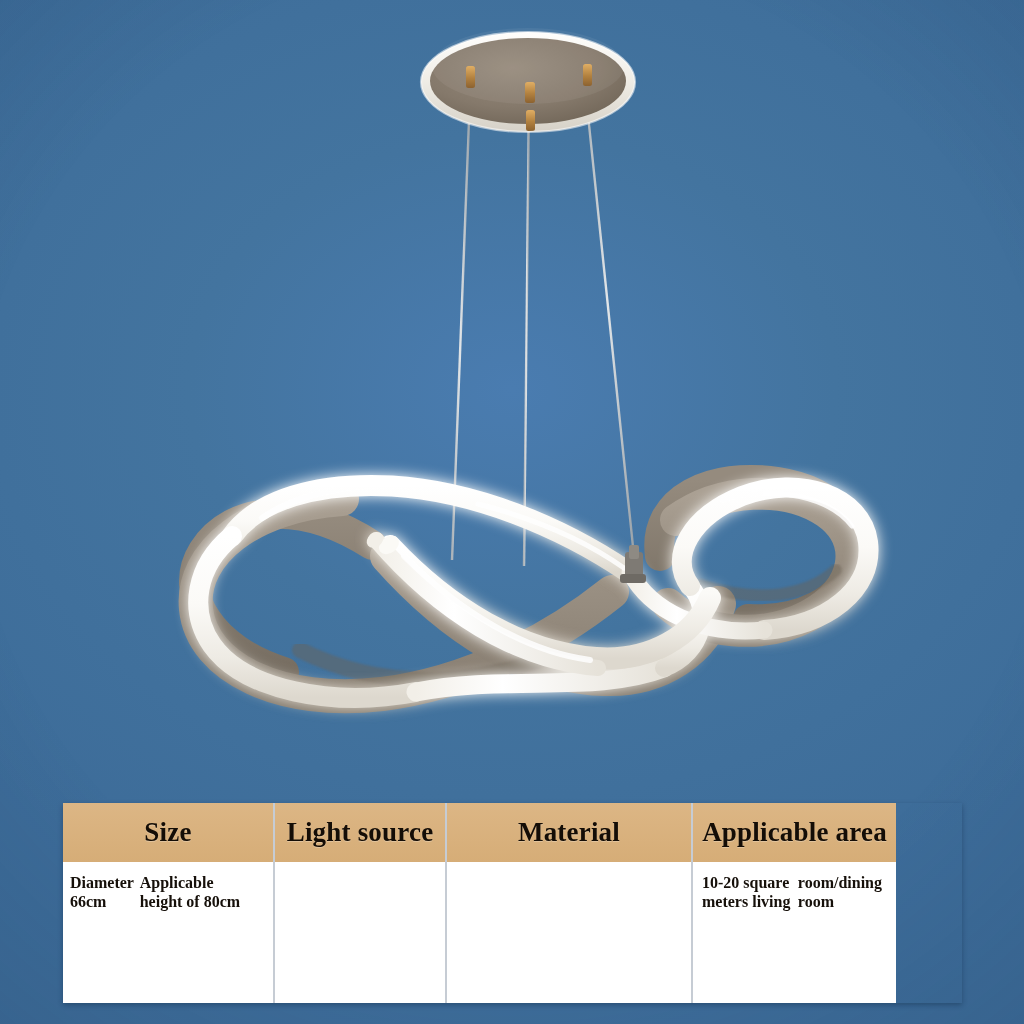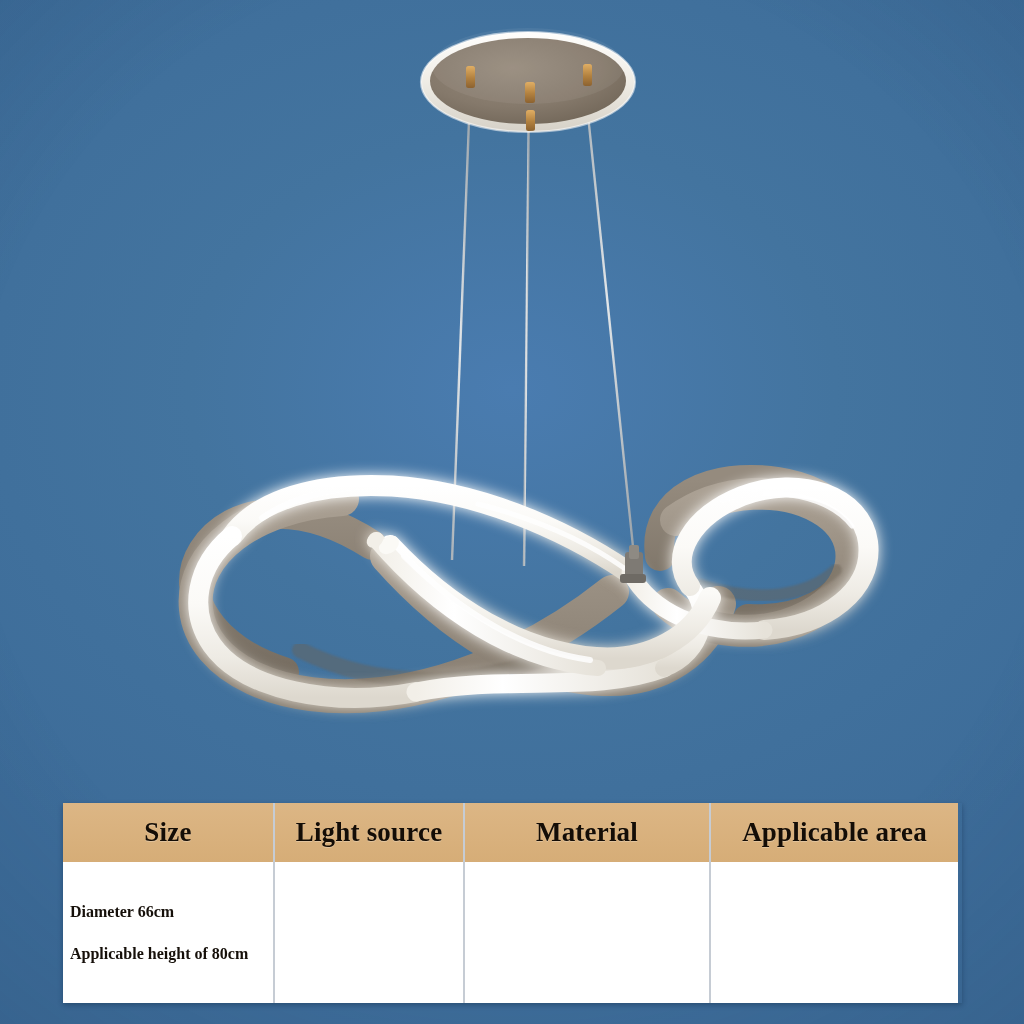--- a/index.html
+++ b/index.html
@@ -64,23 +64,23 @@
   .spec-col {
     flex: 0 0 auto;
     display: flex;
     flex-direction: column;
     background: #ffffff;
     border-right: 2px solid #c6ccd4;
     box-sizing: border-box;
   }
   .spec-col:last-child { border-right: none; }
   .spec-col.c0 { width: 212px; }
-  .spec-col.c1 { width: 190px; }
+  .spec-col.c1 { width: 172px; }
   .spec-col.c2 { width: 246px; }
-  .spec-col.c3 { width: 247px; }
+  .spec-col.c3 { width: 203px; }
 
   .spec-head {
     height: 59px;
     background: #d8b17e;
     background: linear-gradient(180deg, #dcb685 0%, #d6ad77 100%);
     display: flex;
     align-items: center;
     justify-content: center;
     box-sizing: border-box;
   }
@@ -88,21 +88,21 @@
     font-family: "Liberation Serif", serif;
     font-weight: bold;
     font-size: 27px;
     color: #140d06;
     letter-spacing: 0.2px;
     text-shadow: 0 1px 0 rgba(255,255,255,0.25);
   }
   .spec-body {
     flex: 1;
     display: flex;
-    flex-direction: column;
+    flex-direction: row;
     justify-content: center;
     box-sizing: border-box;
     padding: 0 14px;
   }
   .spec-line {
     font-family: "Liberation Serif", serif;
     font-weight: bold;
     font-size: 16px;
     line-height: 1.2;
     color: #16100a;
@@ -285,17 +285,21 @@
     <div class="spec-col c2">
       <div class="spec-head">
         <span class="spec-head-label">Material</span>
       </div>
     </div>
 
     <div class="spec-col c3">
       <div class="spec-head">
         <span class="spec-head-label">Applicable area</span>
       </div>
+      <div class="spec-body align-left pad-left-lg">
+        <div class="spec-line">10-20 square meters living</div>
+        <div class="spec-line">room/dining room</div>
+      </div>
     </div>
 
   </div>
 
 </div>
 
 </body></html>

